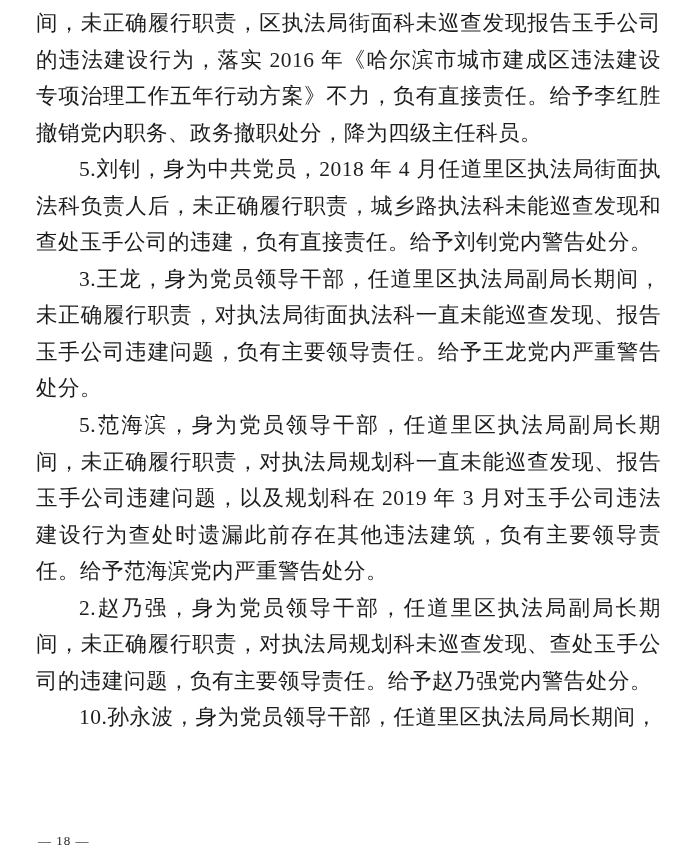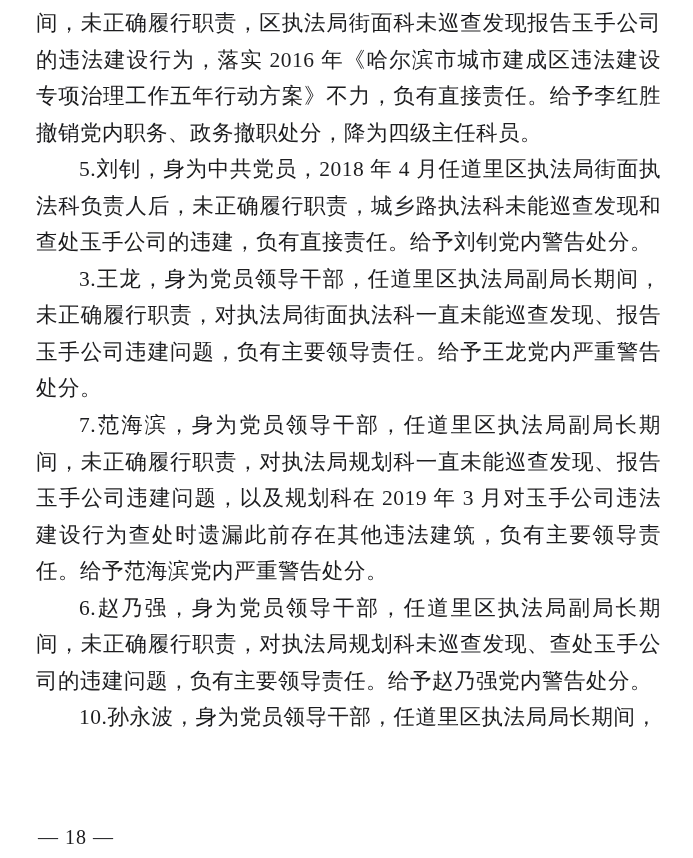--- a/index.html
+++ b/index.html
@@ -31,31 +31,31 @@
     letter-spacing: 0.5px;
     word-break: break-all;
   }
   .para.indent {
     text-indent: 2em;
   }
   .page-footer {
     position: absolute;
     left: 38px;
     bottom: 9px;
-    font-size: 20px;
+    font-size: 13px;
     letter-spacing: 1px;
     color: #1d1d1f;
   }
 </style>
 </head>
 <body>
 
 <div class="page">
   <div class="text-block">
     <p class="para">间，未正确履行职责，区执法局街面科未巡查发现报告玉手公司的违法建设行为，落实 2016 年《哈尔滨市城市建成区违法建设专项治理工作五年行动方案》不力，负有直接责任。给予李红胜撤销党内职务、政务撤职处分，降为四级主任科员。</p>
     <p class="para indent">5.刘钊，身为中共党员，2018 年 4 月任道里区执法局街面执法科负责人后，未正确履行职责，城乡路执法科未能巡查发现和查处玉手公司的违建，负有直接责任。给予刘钊党内警告处分。</p>
     <p class="para indent">3.王龙，身为党员领导干部，任道里区执法局副局长期间，未正确履行职责，对执法局街面执法科一直未能巡查发现、报告玉手公司违建问题，负有主要领导责任。给予王龙党内严重警告处分。</p>
-    <p class="para indent">7.范海滨，身为党员领导干部，任道里区执法局副局长期间，未正确履行职责，对执法局规划科一直未能巡查发现、报告玉手公司违建问题，以及规划科在 2019 年 3 月对玉手公司违法建设行为查处时遗漏此前存在其他违法建筑，负有主要领导责任。给予范海滨党内严重警告处分。</p>
-    <p class="para indent">6.赵乃强，身为党员领导干部，任道里区执法局副局长期间，未正确履行职责，对执法局规划科未巡查发现、查处玉手公司的违建问题，负有主要领导责任。给予赵乃强党内警告处分。</p>
+    <p class="para indent">5.范海滨，身为党员领导干部，任道里区执法局副局长期间，未正确履行职责，对执法局规划科一直未能巡查发现、报告玉手公司违建问题，以及规划科在 2019 年 3 月对玉手公司违法建设行为查处时遗漏此前存在其他违法建筑，负有主要领导责任。给予范海滨党内严重警告处分。</p>
+    <p class="para indent">2.赵乃强，身为党员领导干部，任道里区执法局副局长期间，未正确履行职责，对执法局规划科未巡查发现、查处玉手公司的违建问题，负有主要领导责任。给予赵乃强党内警告处分。</p>
     <p class="para indent">10.孙永波，身为党员领导干部，任道里区执法局局长期间，</p>
   </div>
   <div class="page-footer">— 18 —</div>
 </div>
 
 </body></html>

